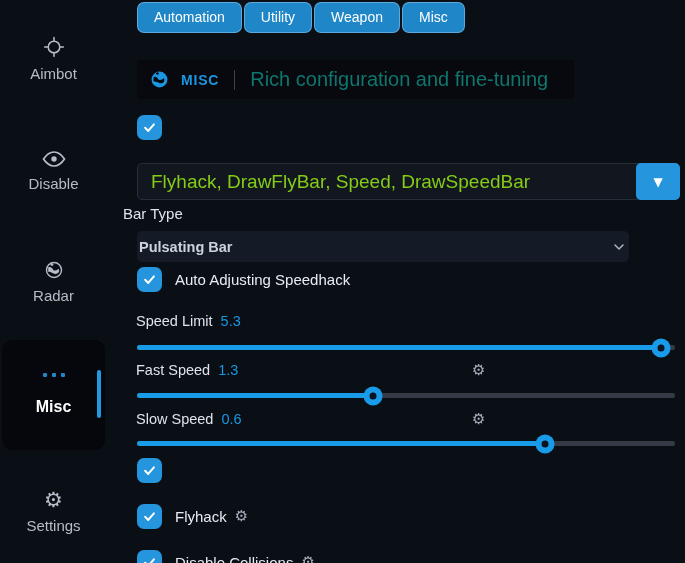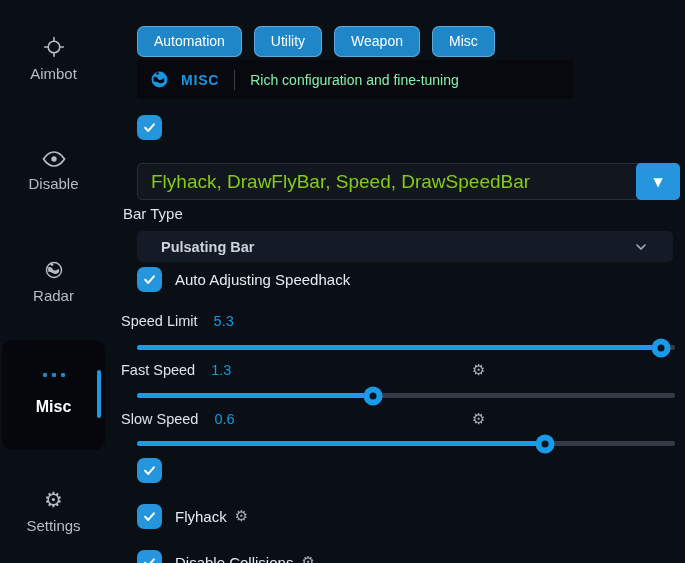--- a/index.html
+++ b/index.html
@@ -18,50 +18,50 @@
   .side-gear{font-size:21px;line-height:20px;color:#b6bdc8}
   .active-tile{position:absolute;left:2px;top:340px;width:103px;height:110px;
     background:#05070c;border-radius:10px}
   .active-bar{position:absolute;right:4px;top:30px;width:4px;height:48px;
     background:#1e9be0;border-radius:2px}
   .dots{position:absolute;left:0;right:0;top:33px;display:flex;justify-content:center;gap:5px}
   .dots i{width:4px;height:4px;background:#1f87c9;border-radius:1px}
   .active-label{position:absolute;left:0;right:0;top:58px;text-align:center;
     color:#ffffff;font-size:16px;font-weight:bold}
   
-  .tabs{position:absolute;left:137px;top:26px;display:flex;gap:12px}
+  .tabs{position:absolute;left:137px;top:2px;display:flex;gap:2px}
   .tab{background:#1f86c8;border:1px solid rgba(170,215,245,.45);border-radius:7px;
     color:#fff;font-size:14px;padding:6px 16px;font-family:inherit;cursor:pointer;line-height:17px}
   
   .header{position:absolute;left:137px;top:60px;width:437px;height:39px;background:#07090e;
     border-radius:4px;display:flex;align-items:center;padding-left:13px;box-sizing:border-box}
   .htitle{color:#1b96e0;font-weight:bold;font-size:14px;letter-spacing:.8px;margin-left:12px}
   .hsep{width:1px;height:20px;background:#3a4250;margin:0 15px}
-  .hsub{color:#86efac;font-size:14px}
+  .hsub{color:#0f766e;font-size:20px}
   
   .check-row{position:absolute;left:137px;display:flex;align-items:center;height:26px;cursor:pointer}
   .checkbox{width:25px;height:25px;border-radius:7px;background:#2596dd;
     display:flex;align-items:center;justify-content:center;flex:0 0 auto}
   .check-label{margin-left:13px;color:#e8ecf2;font-size:15px}
   .row-gear{margin-left:8px;color:#a7b0bc;font-size:15px}
   
   .multiselect{position:absolute;left:137px;top:163px;width:543px;height:37px;
     background:#12161f;border:1px solid #262e3c;border-radius:5px;box-sizing:border-box;cursor:pointer}
   .ms-value{position:absolute;left:13px;top:50%;transform:translateY(-50%);
     color:#84cc16;font-size:19px;white-space:nowrap}
   .ms-btn{position:absolute;right:-1px;top:-1px;width:44px;height:37px;background:#2596dd;
     border:none;border-radius:5px;color:#fff;cursor:pointer;display:flex;
     align-items:center;justify-content:center}
   .ms-btn span{font-size:12px;font-family:"DejaVu Sans",sans-serif}
   .field-label{position:absolute;left:123px;color:#dfe4ea;font-size:15px}
-  .select{position:absolute;left:137px;top:231px;width:536px;height:31px;background:#151b26;
-    border-radius:5px;display:flex;align-items:center;padding:0 24px;box-sizing:border-box;cursor:pointer}
+  .select{position:absolute;left:137px;top:231px;width:492px;height:31px;background:#151b26;
+    border-radius:5px;display:flex;align-items:center;padding:0 2px;box-sizing:border-box;cursor:pointer}
   .select-value{color:#ccd3dc;font-size:14.5px;font-weight:bold;flex:1}
   
-  .slider-label{position:absolute;left:121px;font-size:14.5px;color:#dfe3ea;display:flex;gap:16px;align-items:flex-end}
+  .slider-label{position:absolute;left:136px;font-size:14.5px;color:#dfe3ea;display:flex;gap:8px;align-items:flex-end}
   .slider-value{color:#1897e2;font-weight:normal}
   .gear-btn{position:absolute;left:472px;color:#a7b0bc;font-size:15px;cursor:pointer;
     font-family:"DejaVu Sans",sans-serif;background:none;border:none;padding:0}
   .slider-track{position:absolute;left:137px;width:538px;height:5px;background:#343b47;
     border-radius:3px;cursor:pointer}
   .slider-fill{height:100%;width:var(--pct);background:#189be8;border-radius:3px}
   .slider-handle{position:absolute;top:50%;left:var(--pct);transform:translate(-55%,-50%);
     width:19px;height:19px;border-radius:50%;background:#189be8;cursor:grab;
     display:flex;align-items:center;justify-content:center}
   .slider-handle::after{content:"";width:7px;height:7px;border-radius:50%;background:#0b1420}

